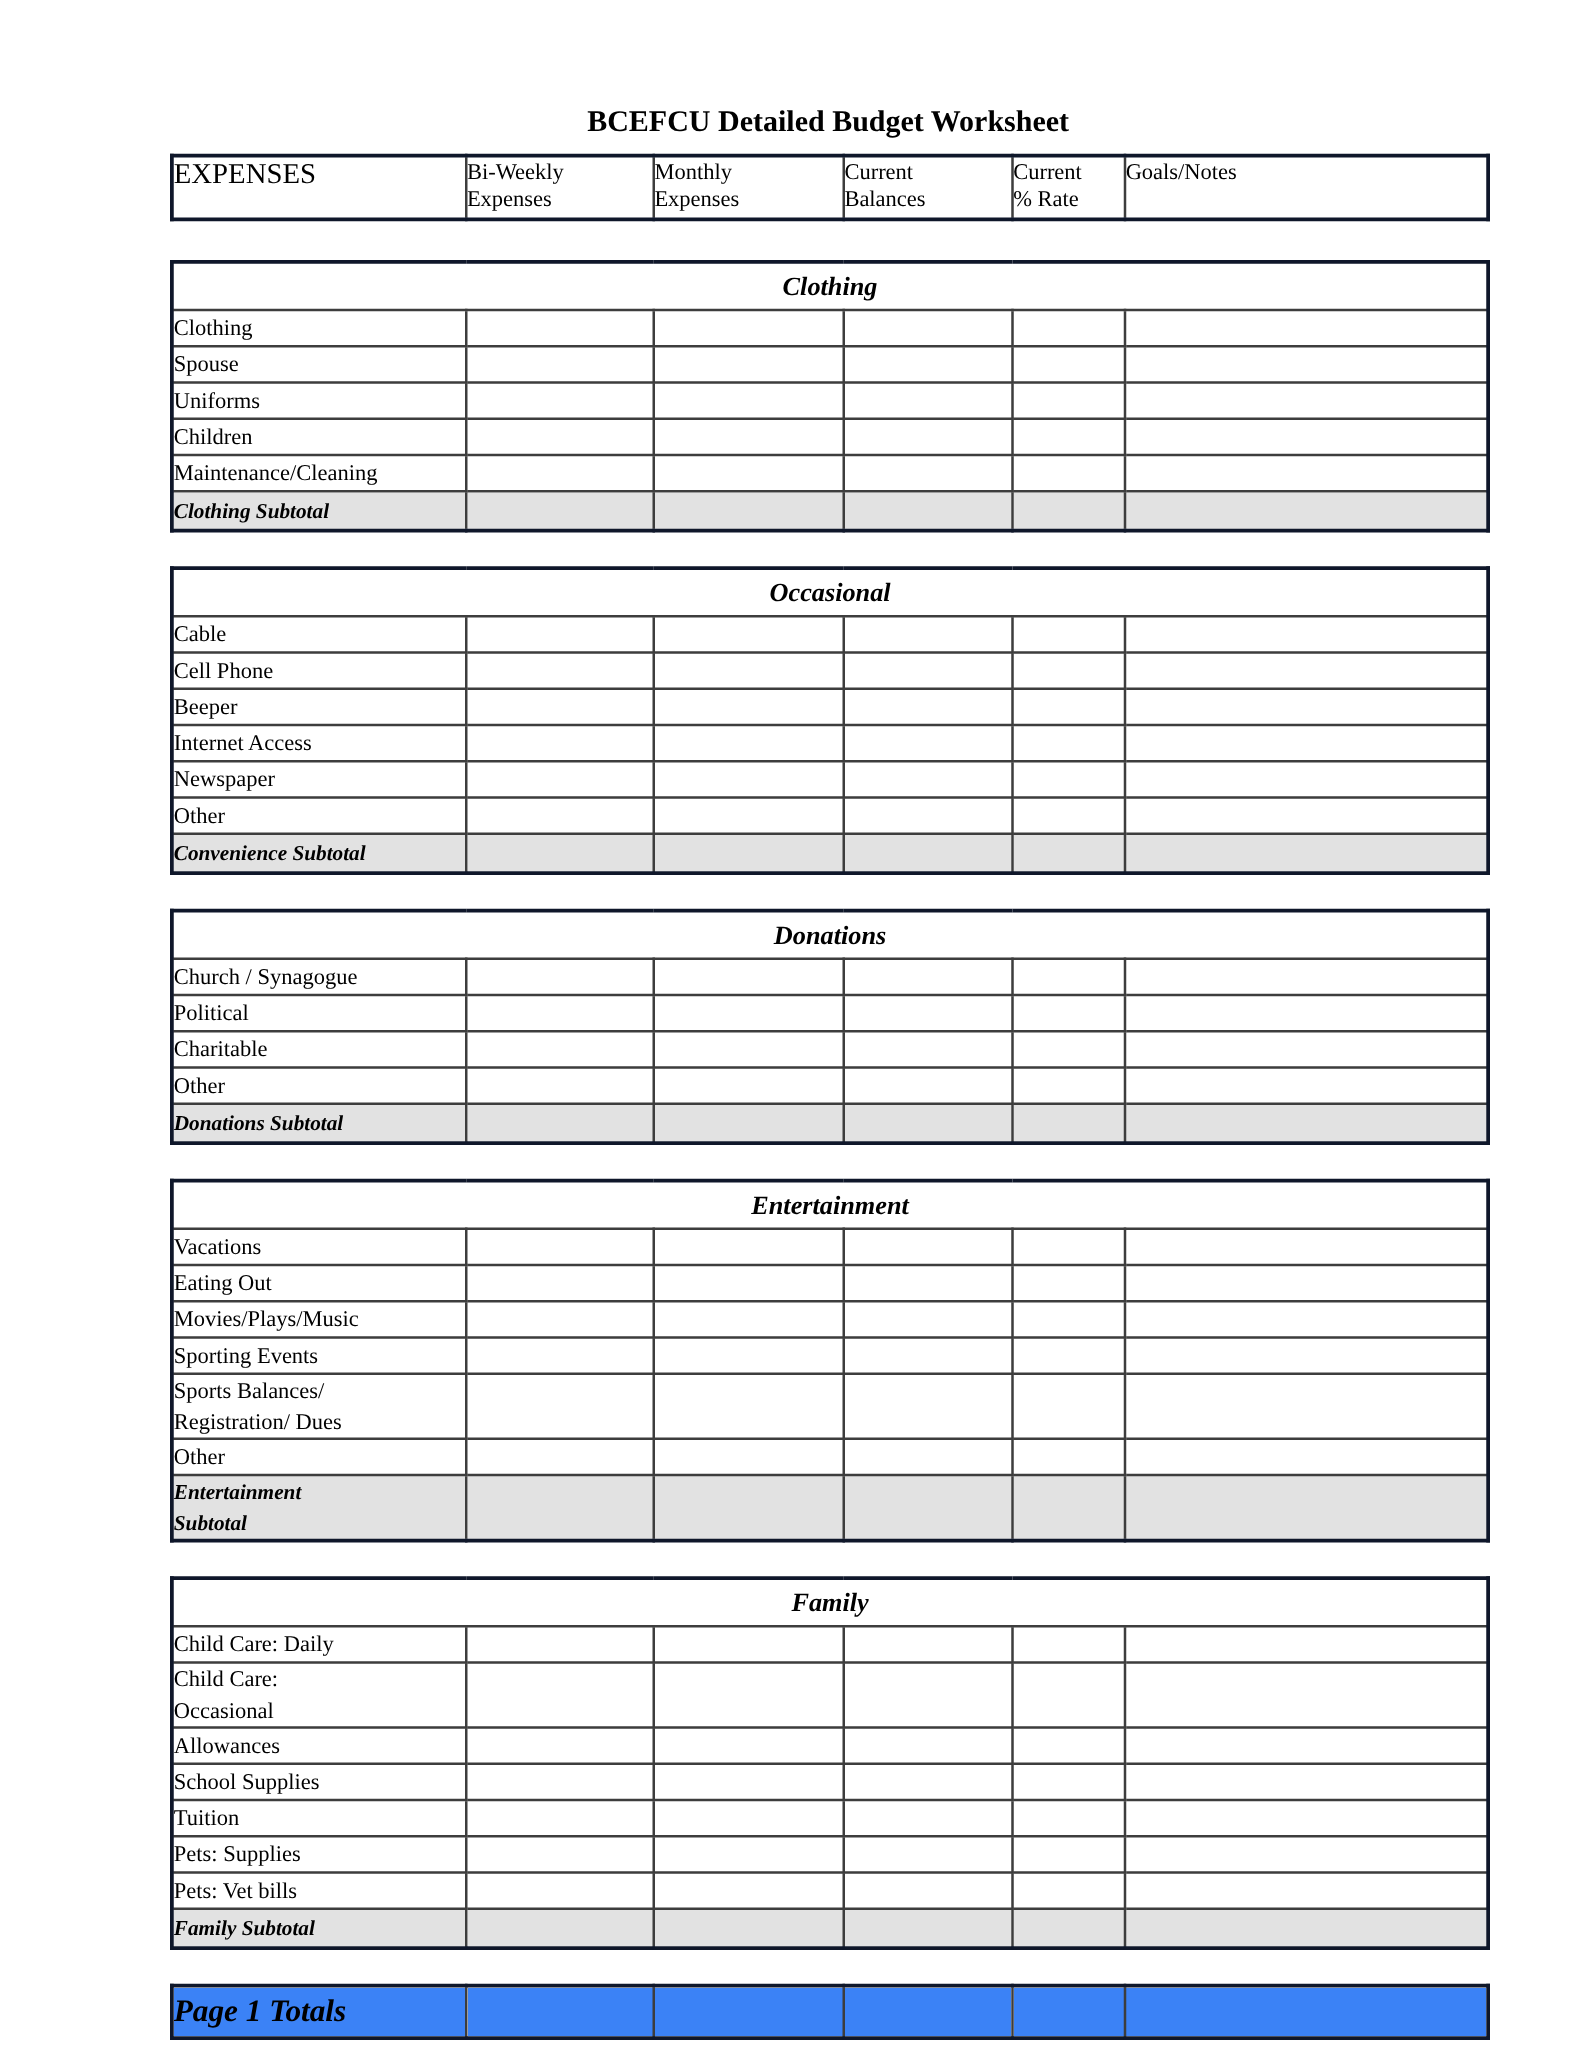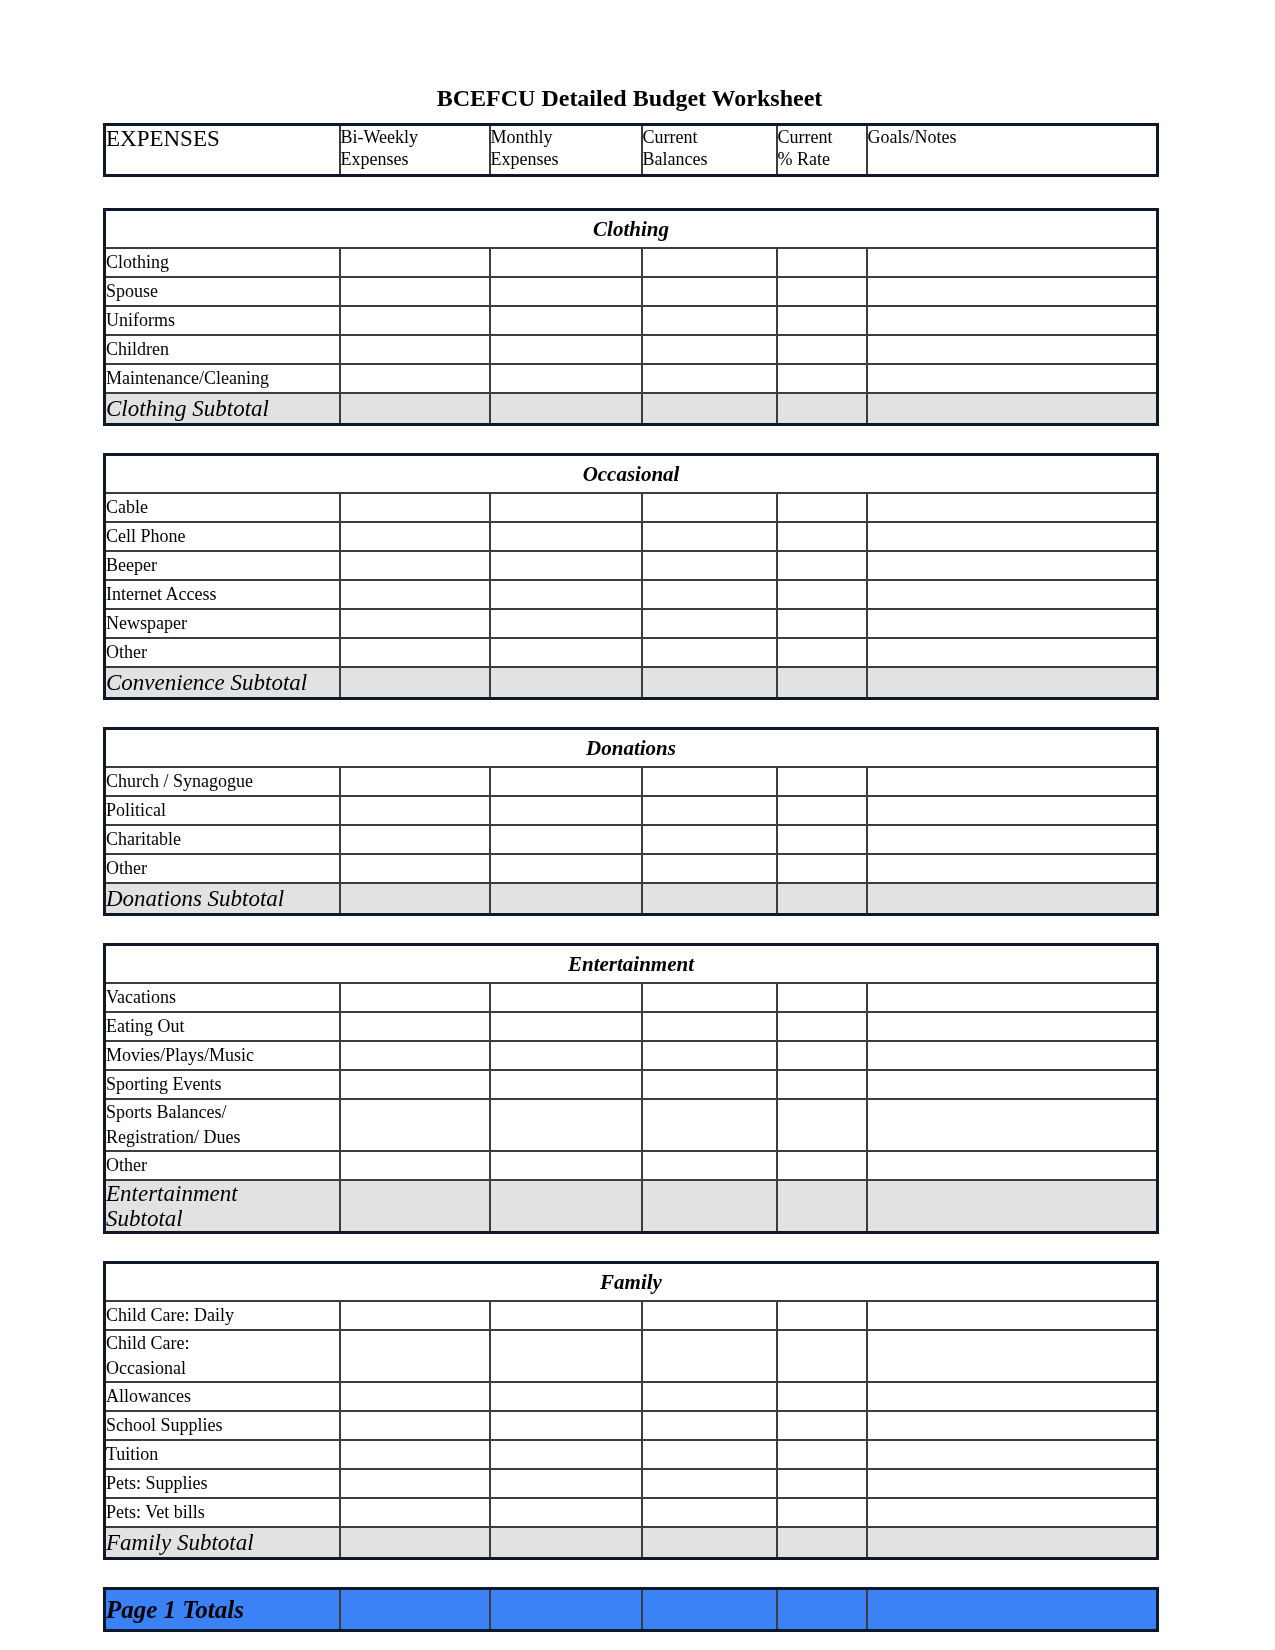--- a/index.html
+++ b/index.html
@@ -6,21 +6,21 @@
     margin: 0;
     padding: 0;
     background: #ffffff;
     width: 1275px;
     height: 1650px;
     font-family: "Liberation Serif", serif;
     color: #000000;
   }
   .page {
     width: 1053px;
-    margin-left: 75px;
+    margin-left: 108px;
     padding-top: 84px;
     padding-left: 28px;
   }
   .title {
     font-size: 24px;
     font-weight: bold;
     text-align: center;
     margin: 0 0 11px 0;
     line-height: 28px;
   }
@@ -62,22 +62,22 @@
   .data-row td { height: 27px; }
   .label-cell {
     font-size: 18px;
     line-height: 25px;
     padding-left: 9px;
     vertical-align: middle;
     white-space: pre-line;
   }
   .subtotal-row td { height: 29px; background: #e2e2e2; }
   .subtotal-label {
-    font-size: 23px;
-    font-weight: normal;
+    font-size: 17px;
+    font-weight: bold;
     font-style: italic;
     line-height: 25px;
     padding-left: 9px;
     vertical-align: middle;
     white-space: pre-line;
   }
   
   .totals-table { margin-top: 0; }
   .totals-table td { height: 39px; background: #3b82f6; vertical-align: middle; }
   .totals-label {

